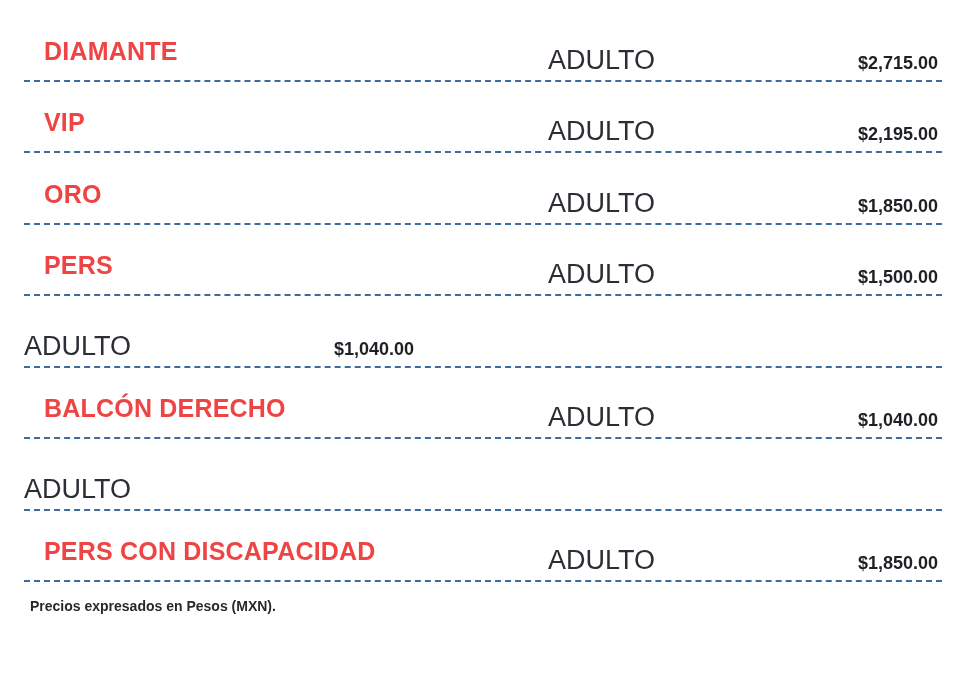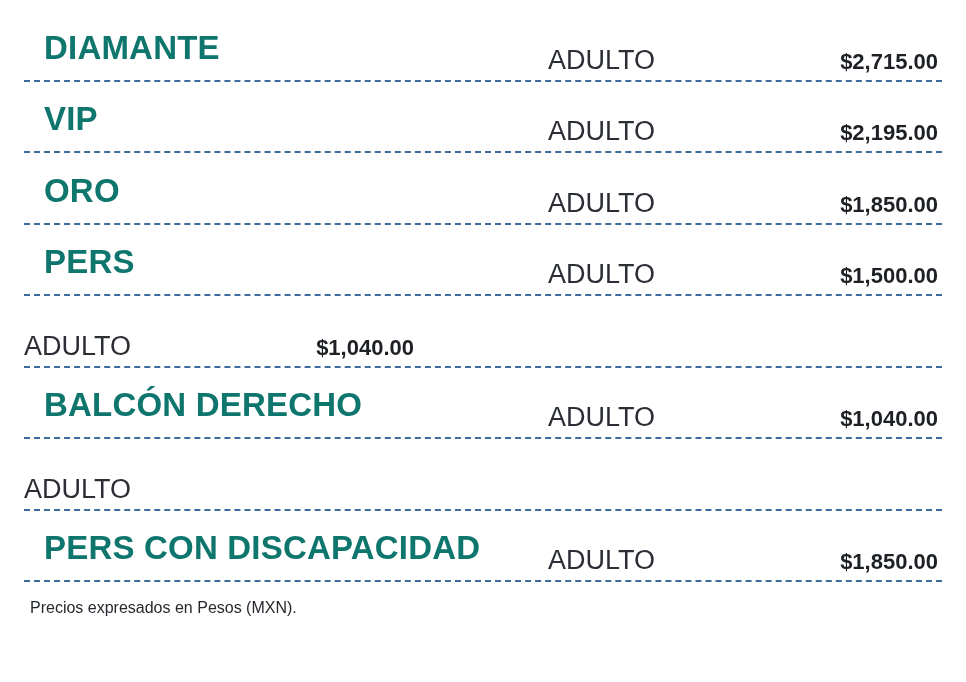--- a/index.html
+++ b/index.html
@@ -23,56 +23,56 @@
     display: flex;
     align-items: flex-end;
     justify-content: space-between;
     height: 71.5px;
     box-sizing: border-box;
     border-bottom: 2px dashed #3d6b9e;
     padding-bottom: 6px;
   }
   .zone-name {
     flex: 0 0 auto;
-    font-size: 33px;
+    font-size: 25px;
     font-weight: 700;
     letter-spacing: 0.2px;
-    color: #0f766e;
+    color: #ef4444;
     padding-left: 20px;
     line-height: 1;
     padding-bottom: 10px;
   }
   .row-right {
     display: flex;
     align-items: baseline;
     flex: 0 0 auto;
   }
   .ticket-type {
     font-size: 27px;
     font-weight: 400;
     color: #2b2f35;
     width: 250px;
     text-align: left;
     line-height: 1;
   }
   .price-value {
-    font-size: 22px;
+    font-size: 18px;
     font-weight: 700;
     color: #1d2024;
     width: 140px;
     text-align: right;
     line-height: 1;
     padding-right: 4px;
   }
   .notes {
     padding: 14px 24px 0 30px;
   }
   .note-bold {
-    font-size: 16px;
-    font-weight: 400;
+    font-size: 14px;
+    font-weight: 700;
     color: #25292e;
     line-height: 1.55;
   }
   .note-regular {
     font-size: 15.5px;
     font-weight: 400;
     color: #25292e;
     line-height: 1.55;
     padding-top: 2px;
   }

